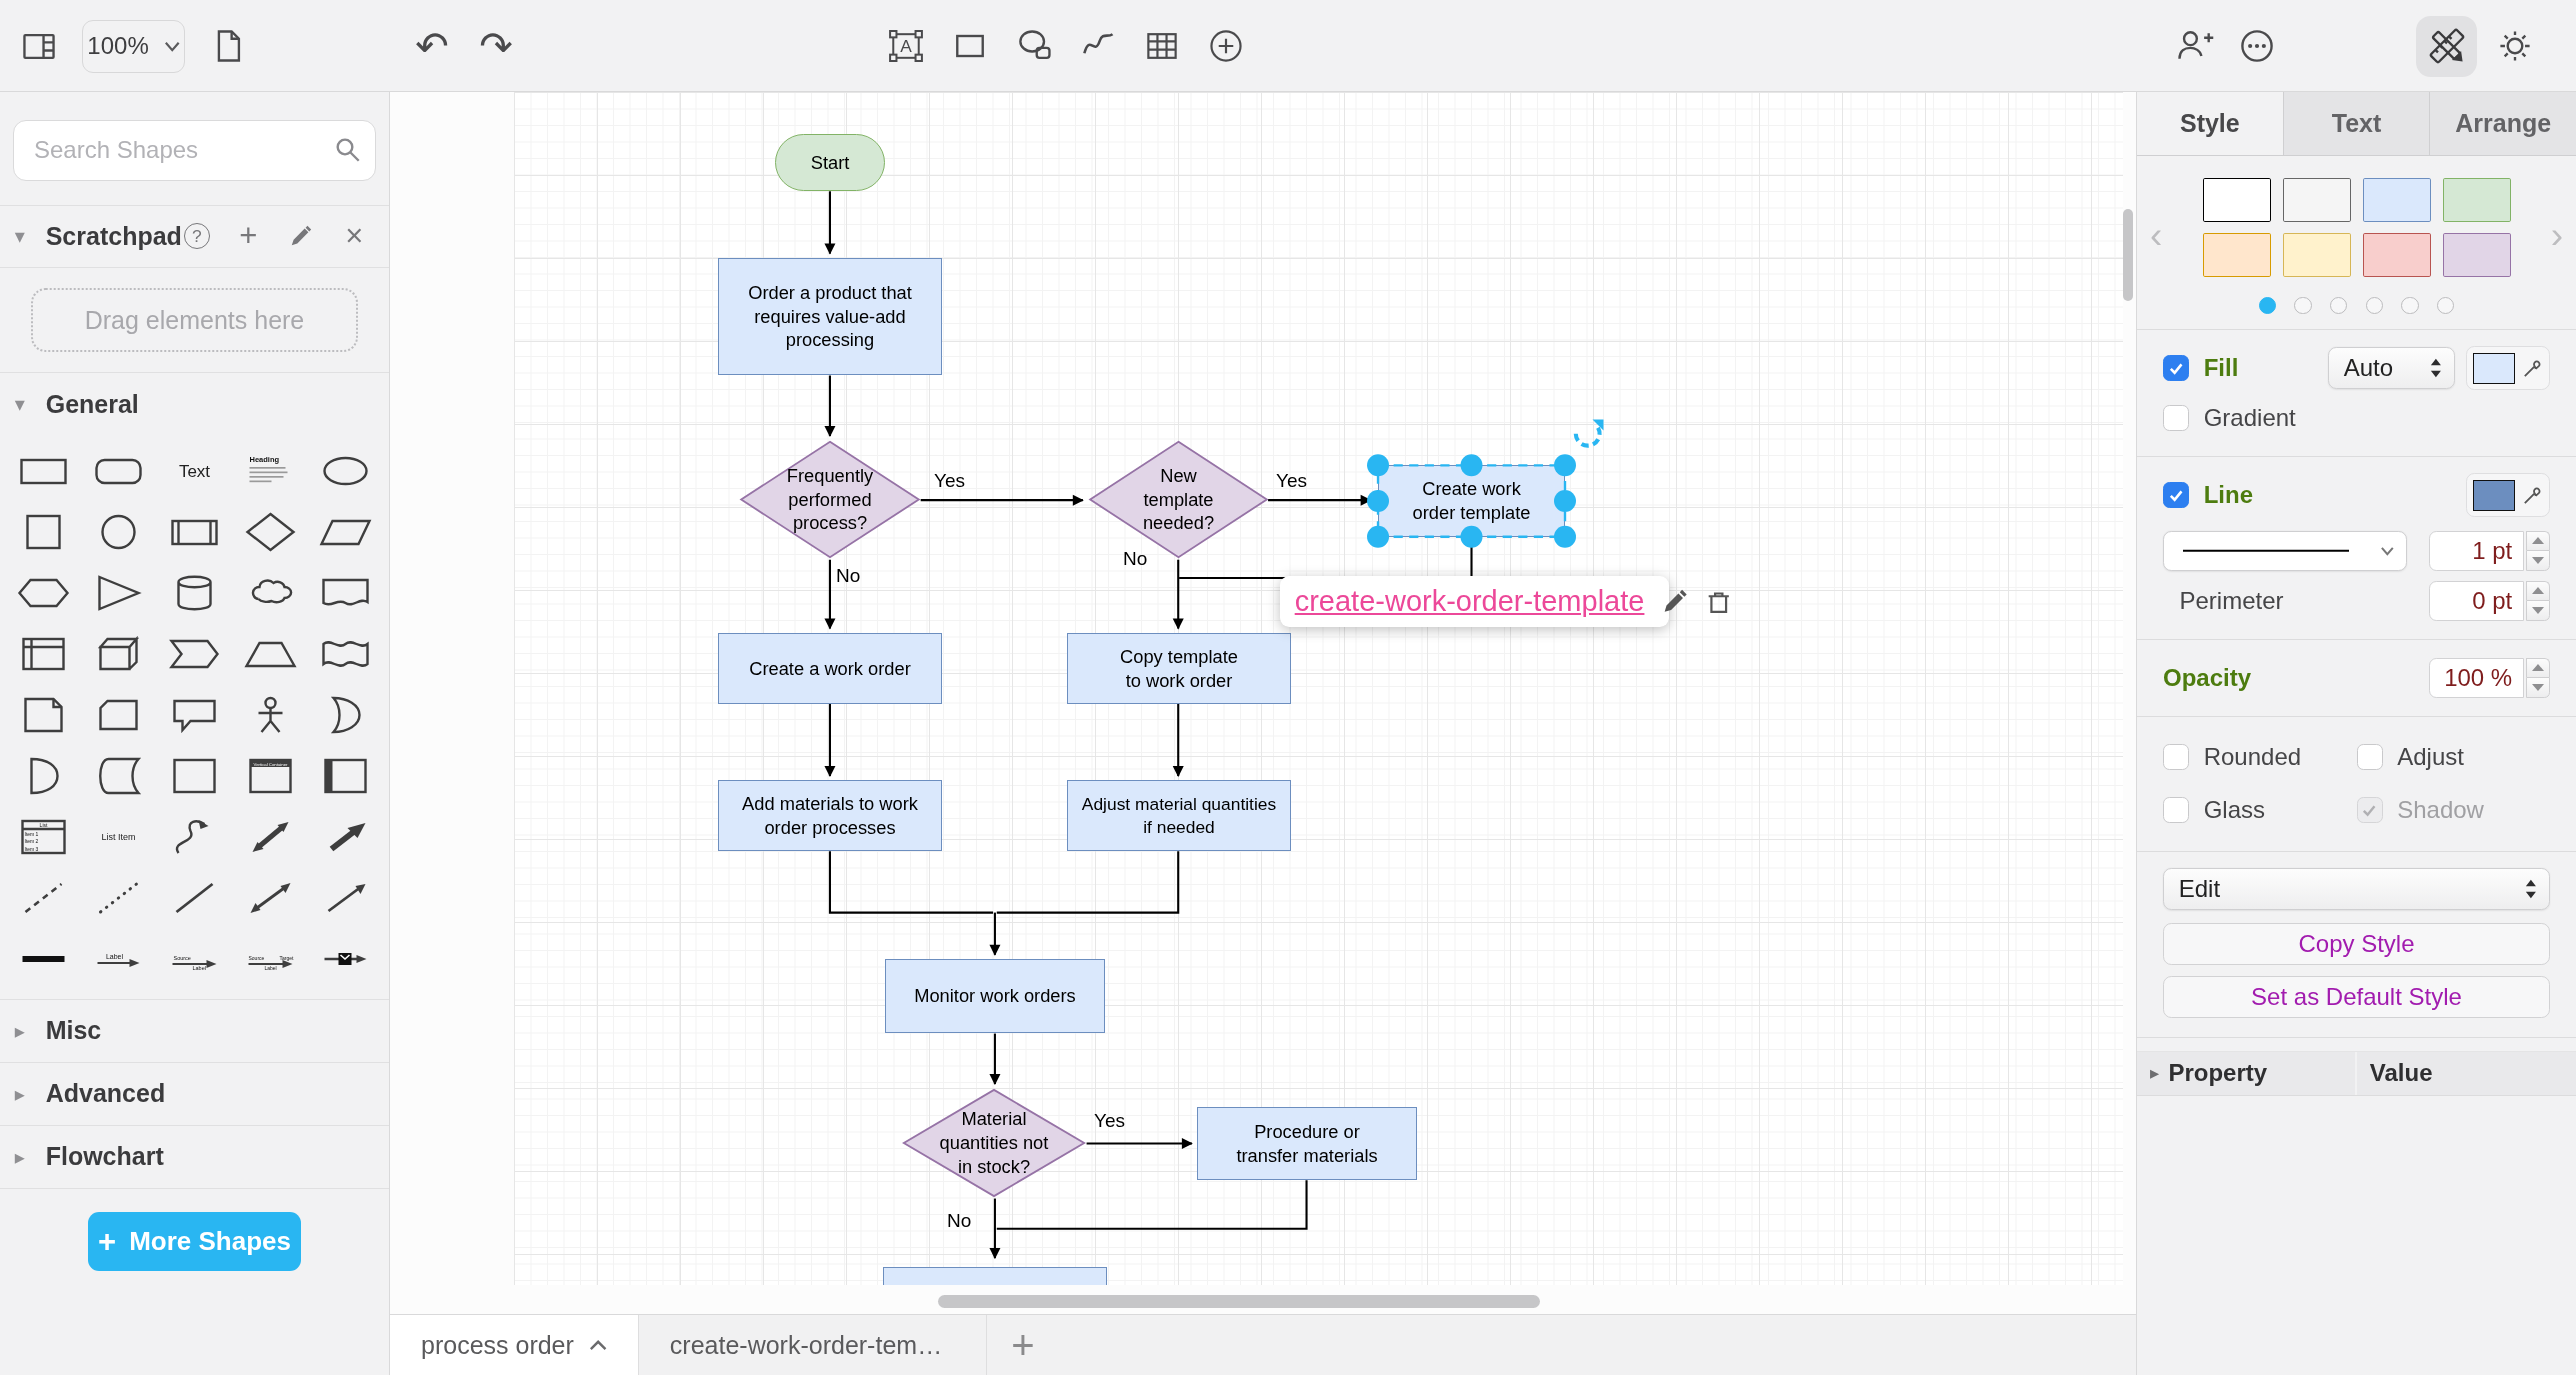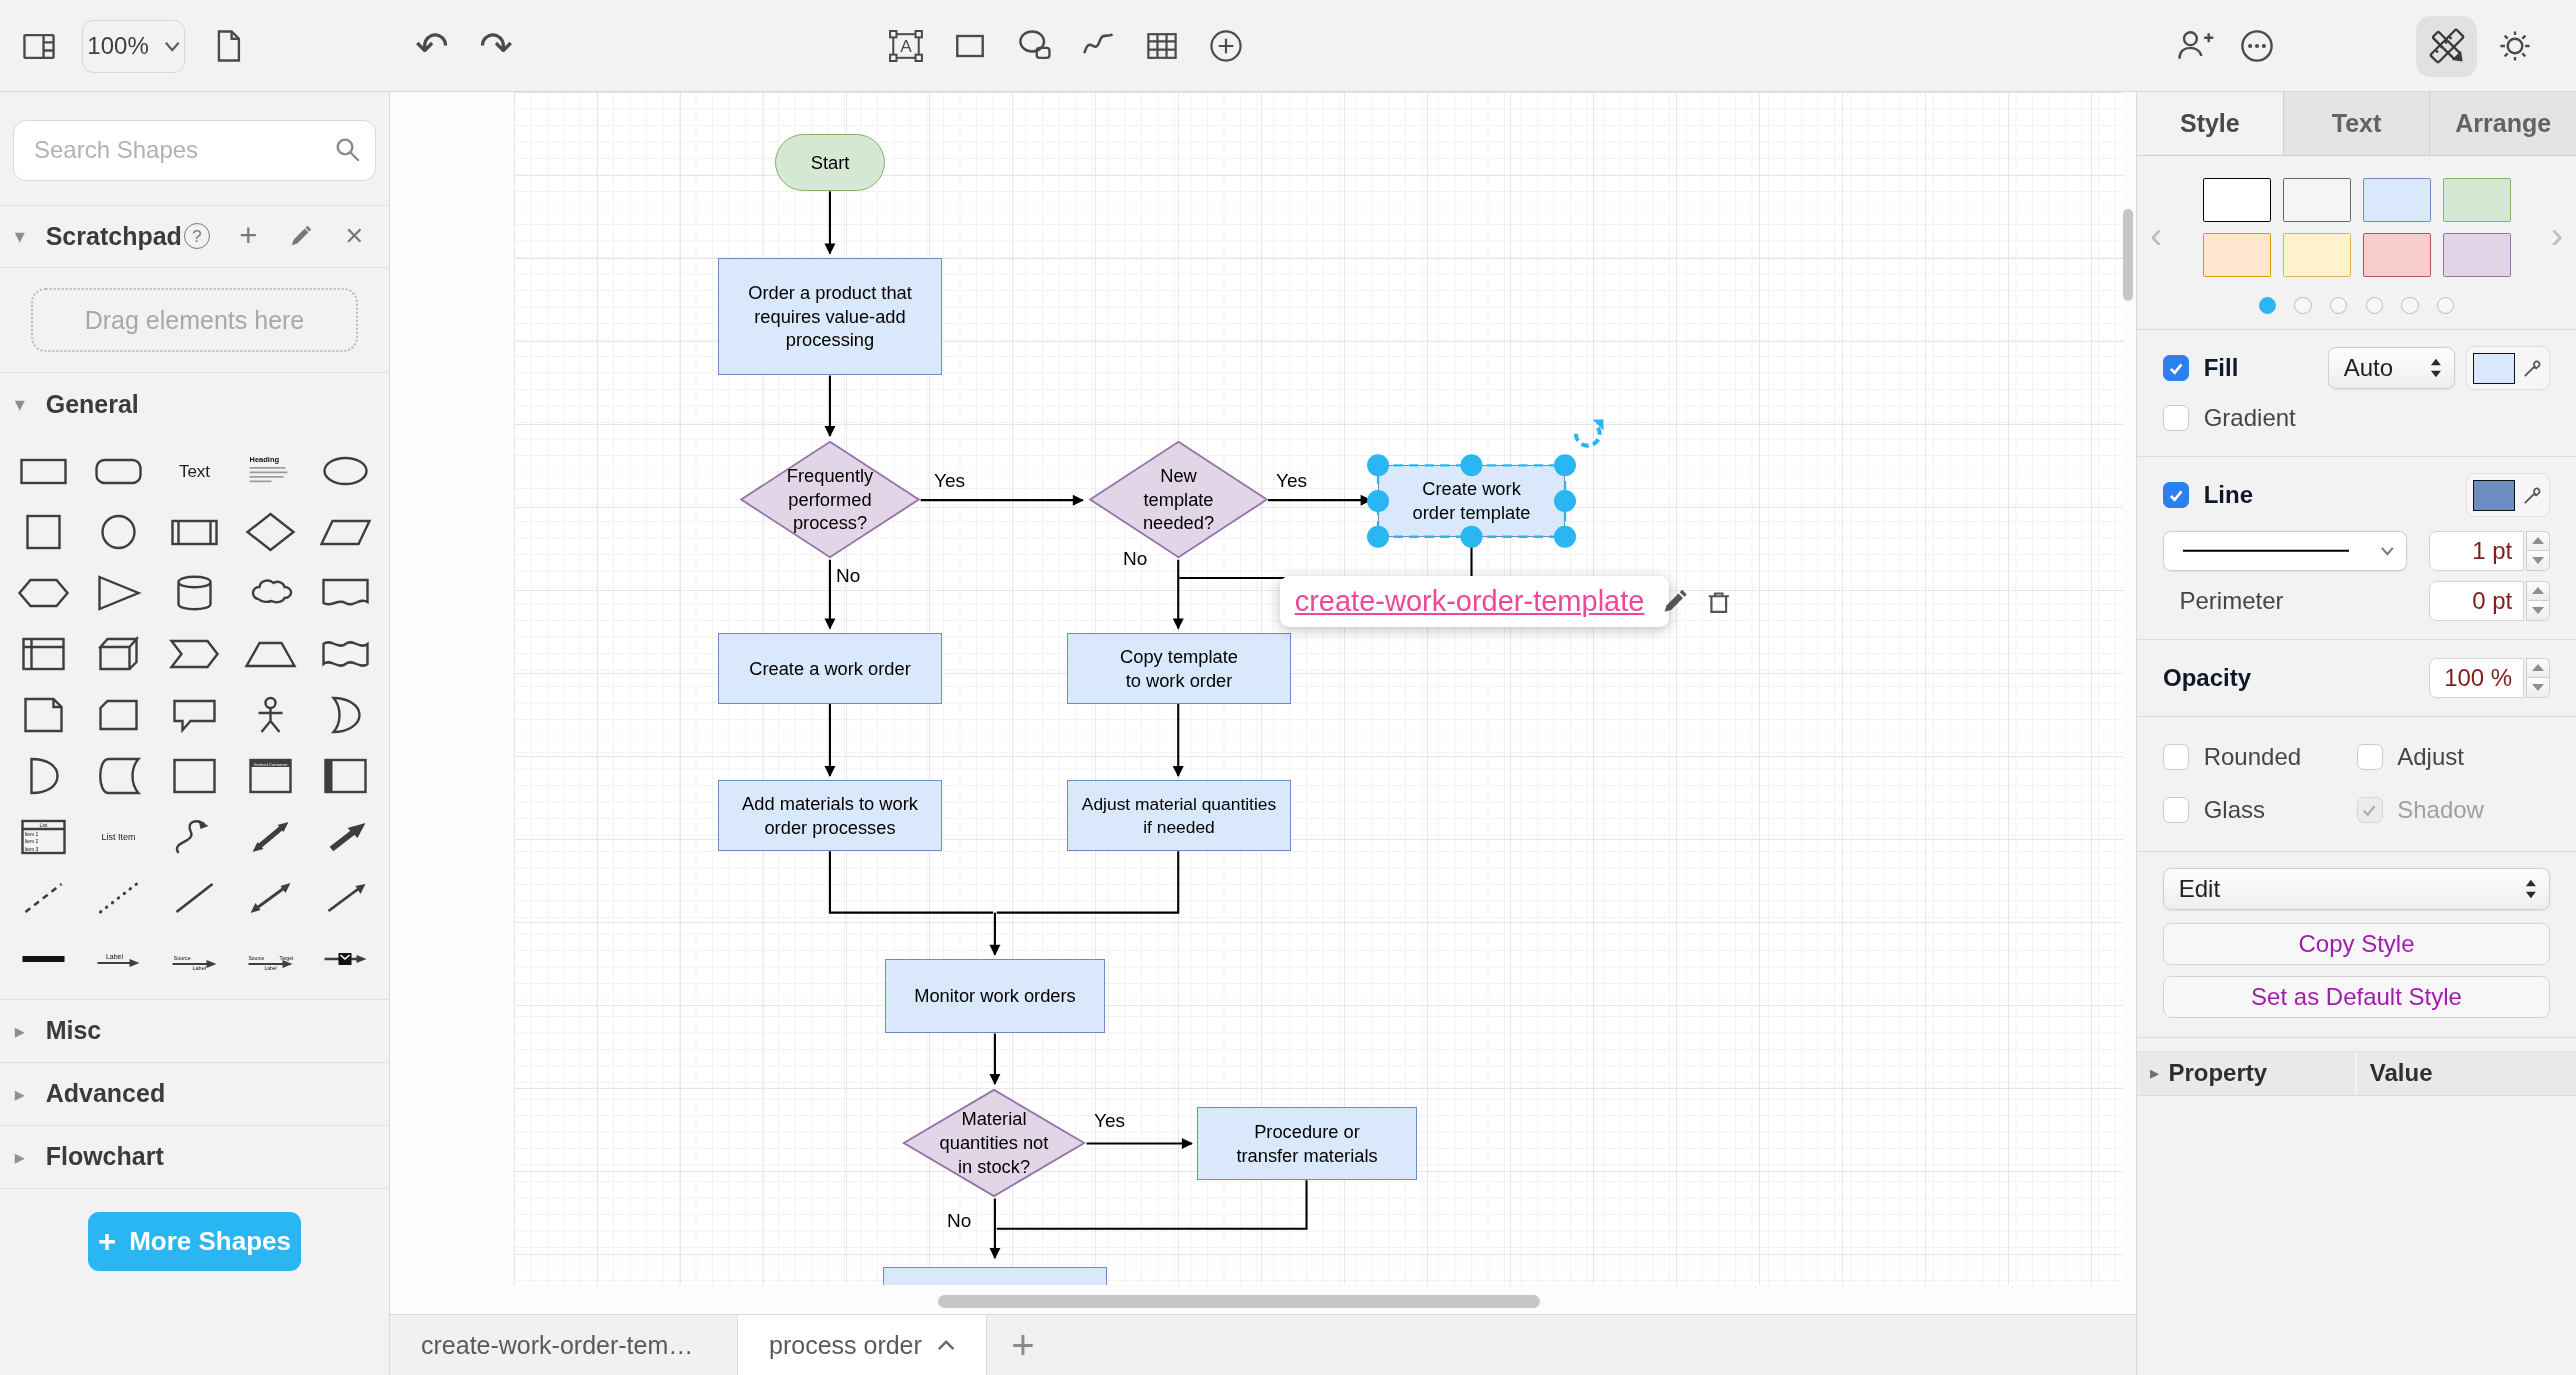--- a/index.html
+++ b/index.html
@@ -70,21 +70,21 @@
   .swatch { width:68px; height:44px; border-radius:1.8px; cursor:pointer; }
   .swatch-nav { position:absolute; top:61px; font-size:37px; color:#bdbdbf; cursor:pointer; line-height:37px; }
   #dots { display:flex; justify-content:center; gap:18.3px; margin-top:20px; }
   .dot { width:17.4px; height:17.4px; border-radius:50%; border:1.8px solid #bcbcbe; background:#f7f7f8; cursor:pointer; }
   .dot.active { background:#29b6f2; border-color:#29b6f2; }
   .p-row { display:flex; align-items:center; min-height:50px; }
   .cb { width:26px; height:26px; border-radius:6.4px; border:1.8px solid #c9c9cb; background:#fff; margin-right:14.7px; flex:none; display:flex; align-items:center; justify-content:center; cursor:pointer; }
   .cb.checked { background:#2d7ff0; border-color:#2d7ff0; }
   .cb.disabled { background:#ececee; border-color:#d5d5d7; }
   .p-label { font-size:24px; color:#454547; }
-  .p-label.bold { font-weight:bold; color:#0f172a; }
+  .p-label.bold { font-weight:bold; color:#4d7c0f; }
   .p-label.dim { color:#a0a0a3; }
   .mac-select { background:linear-gradient(#fdfdfd,#eeeeef); border:0.9px solid #cfcfd1; border-radius:8.3px; display:flex; align-items:center; justify-content:space-between; padding:0 11px 0 14.7px; font-size:24px; color:#222; cursor:pointer; box-shadow:0 0.9px 1.8px rgba(0,0,0,0.08); }
   .color-btn { width:84px; height:44px; background:#f6f6f7; border:0.9px solid #dedee0; border-radius:8.3px; display:flex; align-items:center; justify-content:center; gap:7.3px; cursor:pointer; }
   .color-chip { width:42px; height:31px; border:1.8px solid #111; }
   .num-input { width:95px; height:40px; background:#fff; border:0.9px solid #d2d2d4; border-radius:7.3px 0 0 7.3px; font-size:24px; color:#7f1d1d; text-align:right; padding-right:11px; font-family:inherit; }
   .stepper { width:24px; height:40px; display:flex; flex-direction:column; margin-left:1.8px; }
   .step-btn { flex:1; background:linear-gradient(#fcfcfc,#ededee); border:0.9px solid #cfcfd1; display:flex; align-items:center; justify-content:center; cursor:pointer; }
   .step-btn.up { border-radius:0 5.5px 0 0; border-bottom:none; }
   .step-btn.dn { border-radius:0 0 5.5px 0; }
   .tri-up { width:0; height:0; border-left:6.4px solid transparent; border-right:6.4px solid transparent; border-bottom:7.3px solid #8e8e90; }
@@ -853,28 +853,28 @@
         <span>Property</span>
       </div>
       <div class="prop-cell" id="prop-cell-right">
         <span>Value</span>
       </div>
     </div>
   </div>
 </div>
 
 <div id="tabbar">
-    <div class="page-tab">
-      <span class="tab-label">create-work-order-templ...</span>
-    </div>
     <div class="page-tab active">
       <span class="tab-label">process order</span>
       <span>
         <svg width="18.3" height="12" viewBox="0 0 20 13" fill="none" stroke="#6a6a6c" stroke-width="2.6">
           <path d="M2 11 L10 3 L18 11"></path>
         </svg>
       </span>
     </div>
+    <div class="page-tab">
+      <span class="tab-label">create-work-order-templ...</span>
+    </div>
     <div id="add-page">
       <span style="font-size:40px;color:#8a8a8c;font-weight:300;line-height:37px;">+</span>
     </div>
   </div>
 
 
 </body></html>

